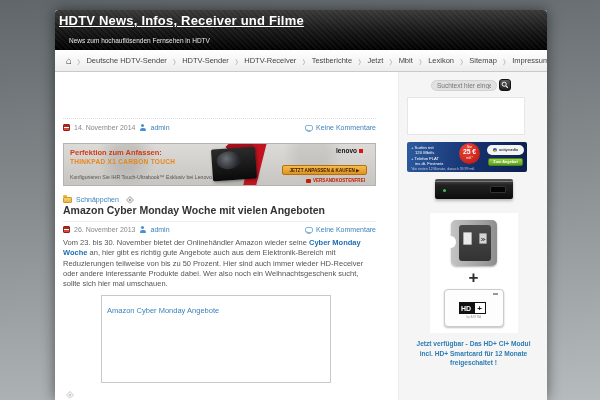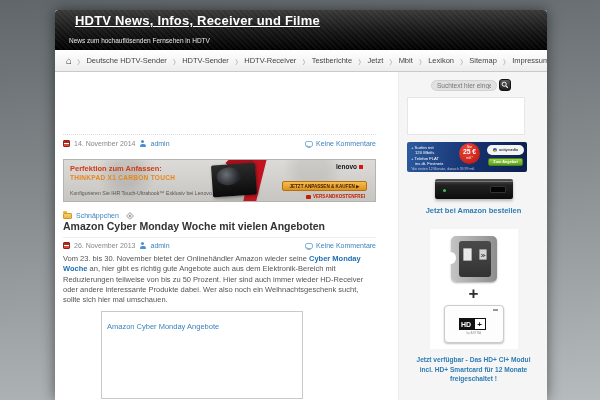--- a/index.html
+++ b/index.html
@@ -16,40 +16,40 @@
   }
   
   header {
     position:relative; height:40px;
     background:
       repeating-linear-gradient(45deg, rgba(255,255,255,.04) 0 2px, transparent 2px 4px),
       linear-gradient(180deg,#383838 0%,#151515 55%,#000 100%);
     border-radius:3px 3px 0 0;
   }
   .site-title {
-    position:absolute; left:20px; top:3px; width:250px;
+    position:absolute; left:4px; top:3px; width:250px;
     color:#fff; font-size:13px; font-weight:bold; line-height:15px;
     text-decoration:underline; cursor:pointer; letter-spacing:.2px;
   }
   .site-subtitle {
     position:absolute; left:14px; top:27px; white-space:nowrap;
     color:#e8e8e8; font-size:6.5px;
   }
   
   nav {
     height:22px; display:flex; align-items:center; padding:0 6px;
     background:linear-gradient(180deg,#ffffff,#ededed);
     border-bottom:1px solid #c9c9c9; font-size:7.5px; color:#444;
   }
   nav .home { font-size:10px; color:#333; padding:0 5px; cursor:pointer; }
   nav a { color:#444; text-decoration:none; padding:0 6px; cursor:pointer; white-space:nowrap; }
   nav .sep { color:#bbb; font-size:10px; line-height:1; transform:scaleY(1.5); }
   
   .content { display:flex; height:328px; }
-  main { flex:0 0 342px; padding:16px 22px 0 8px; background:#fff; }
+  main { flex:0 0 342px; padding:0 22px 0 8px; background:#fff; }
   aside {
     flex:1; background:#f5f5f5; border-left:1px solid #ececec;
     padding:7px 7px 0 8px; overflow:hidden;
   }
   
   .spacer { height:46px; }
   .meta {
     display:flex; align-items:center; gap:4px;
     border-top:1px dotted #ddd; padding-top:5px;
     font-size:7px; color:#888;
@@ -110,21 +110,21 @@
   .lenovo .truck { width:5px; height:4px; background:#c22000; border-radius:1px; }
   
   .catrow { display:flex; align-items:center; gap:4px; margin-top:9px; font-size:7px; height:9px; }
   .catrow a { color:#3a82bb; text-decoration:none; cursor:pointer; }
   .catrow.faint { opacity:.55; margin-top:8px; }
   
   .post-title { font-size:10.5px; font-weight:bold; color:#333;
     padding-bottom:5px; border-bottom:1px solid #ececec; cursor:pointer; }
   .body-text { margin-top:5px; font-size:7.5px; color:#555; line-height:1.38; width:312px; }
   .body-text .inline-link { color:#1d6fb5; font-weight:bold; cursor:pointer; }
-  .embed-box { margin:5px 0 0 38px; width:202px; height:88px;
+  .embed-box { margin:5px 0 0 38px; width:230px; height:88px;
     border:1px solid #c9c9c9; background:#fff; padding:3px 5px; }
   .embed-box a { font-size:7.5px; color:#3a82bb; text-decoration:none; cursor:pointer; }
   
   .search-row { display:flex; align-items:center; margin-left:24px; }
   .search-input {
     width:66px; height:11px; background:#e1e1e1; border:1px solid #d2d2d2; border-radius:6px;
     font-size:6.5px; color:#9a9a9a; padding:0 5px; outline:none;
     font-family:"Liberation Sans","DejaVu Sans",sans-serif;
   }
   .search-btn { width:12px; height:12px; margin-left:2px; border:1px solid #111; border-radius:3px;
@@ -312,23 +312,20 @@
         <div class="go">Zum Angebot</div>
         <div class="fine">*die ersten 12 Monate, danach 59,99 mtl.</div>
       </div>
 
 
       <div class="receiver">
         <span class="led"></span>
         <span class="disp"></span>
       </div>
 
-      <div class="amazon-link">
-        <a>Jetzt bei Amazon bestellen</a>
-      </div>
 
       <div class="product-box">
         <div class="ci-module">
           <div class="inner"></div>
           <div class="chip1"></div>
           <div class="chip2"></div>
         </div>
         <div class="plus-sign">+</div>
         <div class="smartcard">
           <span class="dash"></span>

